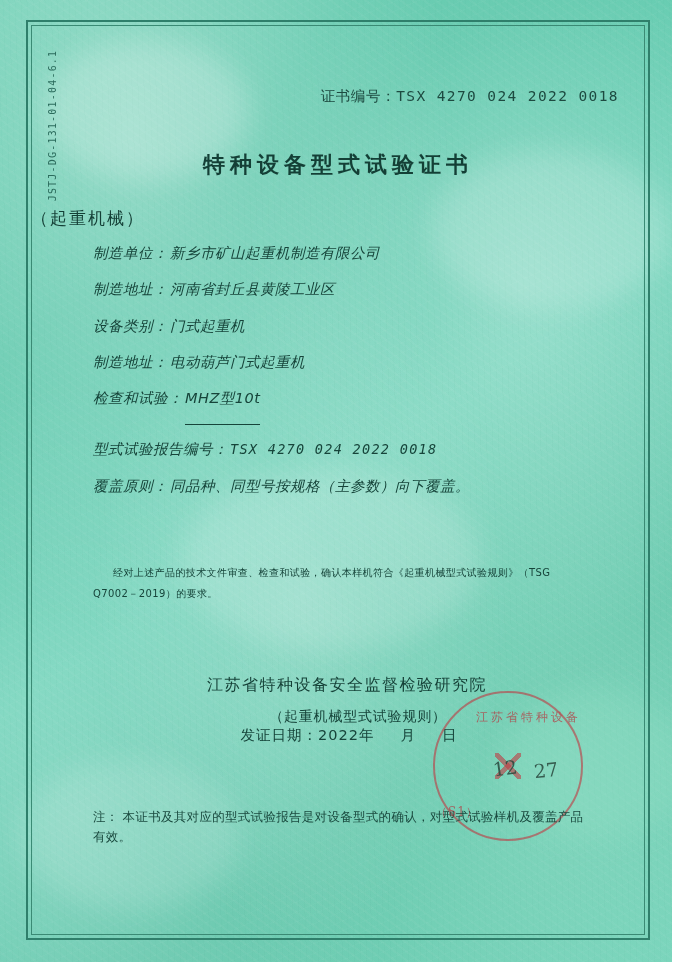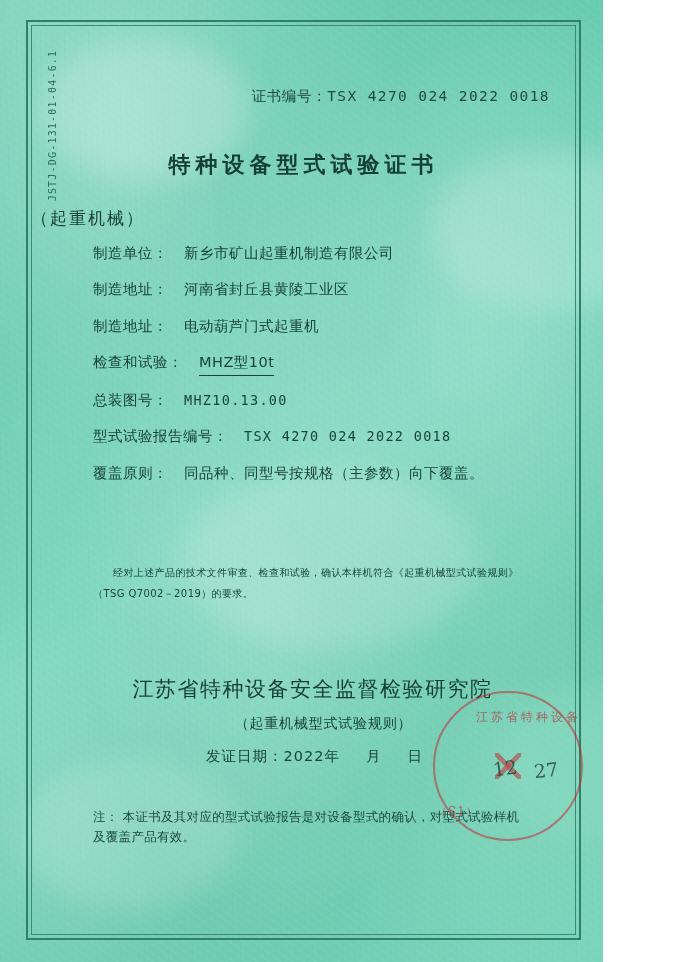--- a/index.html
+++ b/index.html
@@ -9,21 +9,21 @@
   body {
     width: 700px;
     height: 962px;
     font-family: "DejaVu Sans", "Liberation Sans", sans-serif;
     background: #ffffff;
     overflow: hidden;
   }
 
   .certificate {
     position: relative;
-    width: 603px;
+    width: 672px;
     height: 962px;
     background:
       radial-gradient(ellipse at 20% 15%, rgba(255,255,255,0.30) 0%, rgba(255,255,255,0) 42%),
       radial-gradient(ellipse at 78% 30%, rgba(255,255,255,0.26) 0%, rgba(255,255,255,0) 38%),
       radial-gradient(ellipse at 45% 62%, rgba(255,255,255,0.22) 0%, rgba(255,255,255,0) 40%),
       radial-gradient(ellipse at 85% 80%, rgba(180,235,215,0.35) 0%, rgba(255,255,255,0) 45%),
       radial-gradient(ellipse at 12% 85%, rgba(255,255,255,0.20) 0%, rgba(255,255,255,0) 38%),
       linear-gradient(145deg, #6ecfb4 0%, #61c9ad 25%, #72d3ba 50%, #5fc5a9 75%, #6ed0b6 100%);
     overflow: hidden;
   }
@@ -137,37 +137,38 @@
     left: 62px;
     right: 50px;
   }
   .field {
     display: flex;
     align-items: baseline;
     margin-bottom: 14.5px;
     font-size: 14.5px;
     color: #16443a;
     line-height: 1.5;
+    font-style: italic;
   }
   .field .label {
     white-space: nowrap;
     letter-spacing: 0.5px;
   }
   .field .value {
-    margin-left: 16px;
+    margin-left: 2px;
     letter-spacing: 0.5px;
   }
   .field .value.mono {
     font-family: "DejaVu Sans Mono", "Liberation Mono", monospace;
     letter-spacing: 1.3px;
     font-size: 13.5px;
   }
   .field .value.underline {
     border-bottom: 1px solid #16443a;
-    padding-bottom: 1px;
+    padding-bottom: 14px;
   }
 
   .statement {
     position: absolute;
     top: 538px;
     left: 62px;
     right: 56px;
     font-size: 10px;
     line-height: 2.05;
     color: #16443a;
@@ -176,34 +177,33 @@
   }
 
   .issuer-block {
     position: absolute;
     top: 650px;
     left: 0;
     right: 0;
     text-align: center;
   }
   .issuer {
-    font-size: 21px;
+    font-size: 16px;
     letter-spacing: 1.5px;
     color: #143f36;
     padding-left: 18px;
   }
   .issuer-sub {
     margin-top: 12px;
     font-size: 14px;
     letter-spacing: 0.8px;
     color: #16443a;
     padding-left: 40px;
   }
   .issue-date {
-    margin-top: 14px;
     font-size: 14.5px;
     letter-spacing: 1px;
     color: #16443a;
     padding-left: 22px;
   }
   .issue-date .blank {
     display: inline-block;
     width: 26px;
   }
 
@@ -308,35 +308,35 @@
       <div class="field">
         <span class="label">制造单位：</span>
         <span class="value">新乡市矿山起重机制造有限公司</span>
       </div>
 
       <div class="field">
         <span class="label">制造地址：</span>
         <span class="value">河南省封丘县黄陵工业区</span>
       </div>
 
+      <div class="field">
+        <span class="label">设备类别：</span>
+        <span class="value">门式起重机</span>
+      </div>
 
       <div class="field">
         <span class="label">制造地址：</span>
         <span class="value">电动葫芦门式起重机</span>
       </div>
 
       <div class="field">
         <span class="label">检查和试验：</span>
         <span class="value underline">MHZ型10t</span>
       </div>
 
-      <div class="field">
-        <span class="label">总装图号：</span>
-        <span class="value mono">MHZ10.13.00</span>
-      </div>
 
       <div class="field">
         <span class="label">型式试验报告编号：</span>
         <span class="value mono">TSX 4270 024 2022 0018</span>
       </div>
 
       <div class="field">
         <span class="label">覆盖原则：</span>
         <span class="value">同品种、同型号按规格（主参数）向下覆盖。</span>
       </div>

